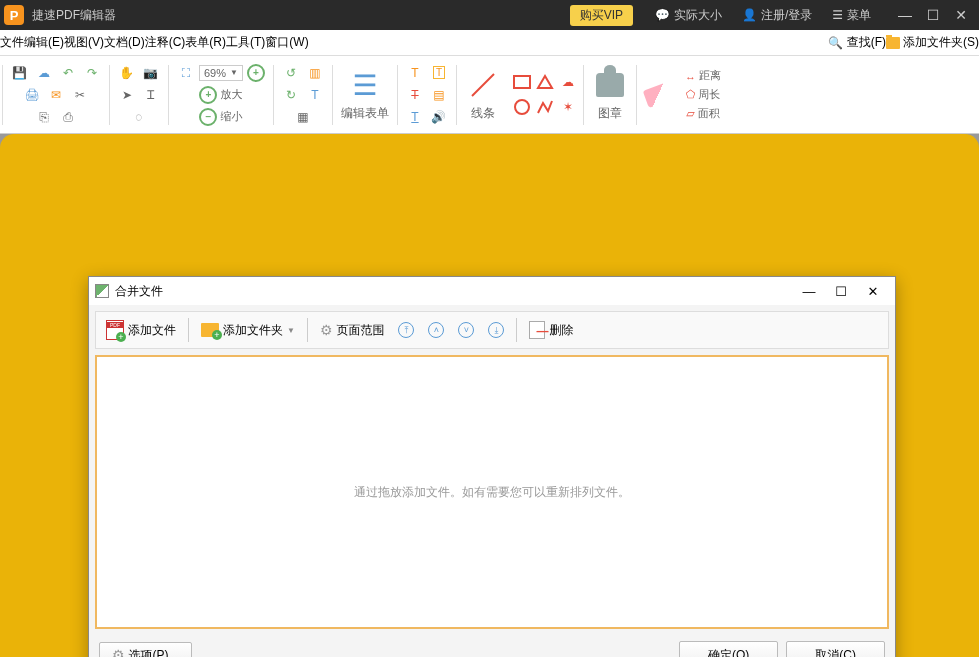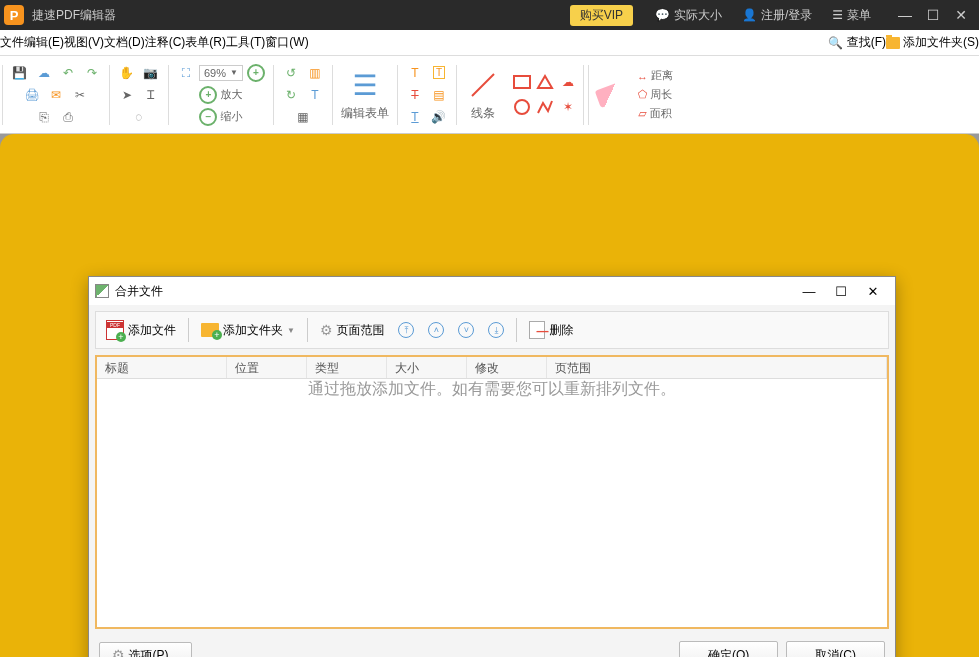--- a/index.html
+++ b/index.html
@@ -62,21 +62,21 @@
 .folder-sm { width: 18px; height: 14px; background: #f7b531; border-radius: 1px; position: relative; }
 .folder-sm::after { content: "+"; position: absolute; bottom: -3px; right: -3px; width: 10px; height: 10px; background: #4caf50; color: #fff; border-radius: 50%; font-size: 9px; line-height: 10px; text-align: center; }
 .gear { color: #999; font-size: 14px; }
 .circ-sm { width: 16px; height: 16px; border: 1.5px solid #5b9bd5; border-radius: 50%; display: flex; align-items: center; justify-content: center; color: #5b9bd5; font-size: 9px; }
 .del-icon { width: 16px; height: 18px; background: #fff; border: 1px solid #aaa; position: relative; }
 .del-icon::after { content: "—"; position: absolute; right: -4px; top: 2px; color: #e74c3c; font-weight: bold; font-size: 12px; }
 
 .table-area { flex: 1; margin: 0 6px 6px 6px; border: 2px solid #f0b860; background: #fff; display: flex; flex-direction: column; }
 .table-header { height: 22px; background: #f7f7f7; border-bottom: 1px solid #ddd; display: flex; font-size: 12px; color: #555; }
 .table-header .th { padding: 3px 8px; border-right: 1px solid #e5e5e5; }
-.table-body { flex: 1; display: flex; align-items: flex-start; justify-content: center; font-size: 16px; color: #999; }
+.table-body { flex: 1; display: flex; align-items: center; justify-content: center; font-size: 12px; color: #999; }
 
 .dialog-footer { height: 40px; display: flex; align-items: center; padding: 0 10px; gap: 8px; }
 .dialog-footer .opt-btn { background: linear-gradient(#fff,#eee); border: 1px solid #bbb; padding: 4px 12px; font-size: 12px; cursor: pointer; border-radius: 2px; display: flex; align-items: center; gap: 4px; }
 .dialog-footer .spacer { flex: 1; }
 .dialog-footer .btn { background: linear-gradient(#fff,#eee); border: 1px solid #bbb; padding: 5px 28px; font-size: 12px; cursor: pointer; border-radius: 2px; }
 
 .shape-grid { display: grid; grid-template-columns: repeat(3, 20px); gap: 3px; }
 .shape { width: 18px; height: 14px; }
 .rect-red { border: 2px solid #e74c3c; }
 .circle-red { border: 2px solid #e74c3c; border-radius: 50%; width: 16px; height: 16px; }
@@ -303,20 +303,26 @@
           <svg width="18" height="16">
             <polyline points="2,14 7,4 12,12 16,2" fill="none" stroke="#e74c3c" stroke-width="2"></polyline>
           </svg>
         </div>
       <div class="small-btn">
           <span style="color:#e74c3c">✶</span>
         </div>
     </div>
   </div>
   <div class="ribbon-sep"></div>
+  <div class="big-btn">
+    <div class="icon">
+        <div class="stamp"></div>
+      </div>
+    <span>图章</span>
+  </div>
   <div class="ribbon-sep"></div>
   <div class="ribbon-group">
     <div class="big-btn" style="padding:2px">
       <div class="eraser"></div>
     </div>
   </div>
   <div class="ribbon-group" style="font-size:11px">
     <div class="label-btn">
       <span style="color:#e74c3c">↔</span>
       <span>距离</span>
@@ -391,28 +397,20 @@
           <div class="circ-sm">⤓</div>
         </div>
       <div class="dt-sep"></div>
       <div class="dt-btn">
         <div class="del-icon"></div>
         <span>删除</span>
       </div>
     </div>
 
     <div class="table-area">
-      <div class="table-header">
-        <div class="th" style="width:130px">标题</div>
-        <div class="th" style="width:80px">位置</div>
-        <div class="th" style="width:80px">类型</div>
-        <div class="th" style="width:80px">大小</div>
-        <div class="th" style="width:80px">修改</div>
-        <div class="th" style="flex:1">页范围</div>
-      </div>
       <div class="table-body">
         <span>通过拖放添加文件。如有需要您可以重新排列文件。</span>
       </div>
     </div>
 
     <div class="dialog-footer">
       <button class="opt-btn">
         <span class="gear">⚙</span>
         <span>选项(P)...</span>
       </button>

